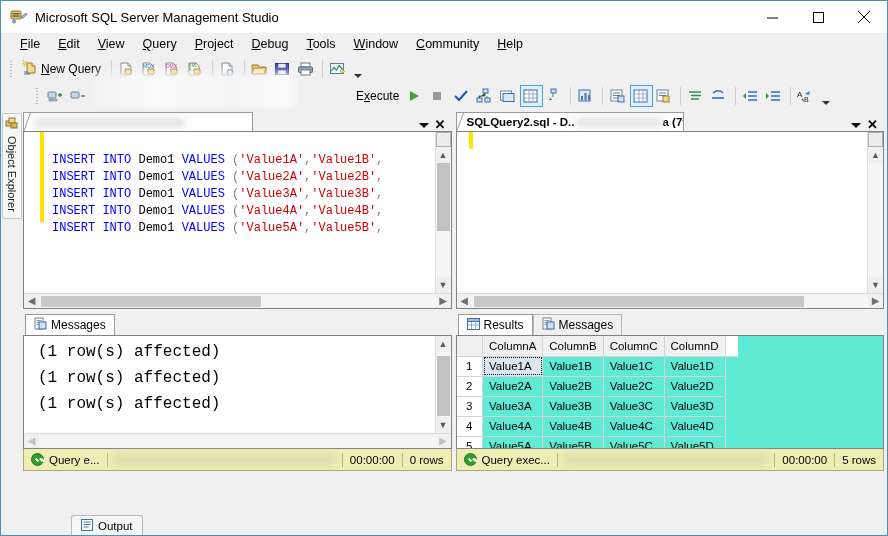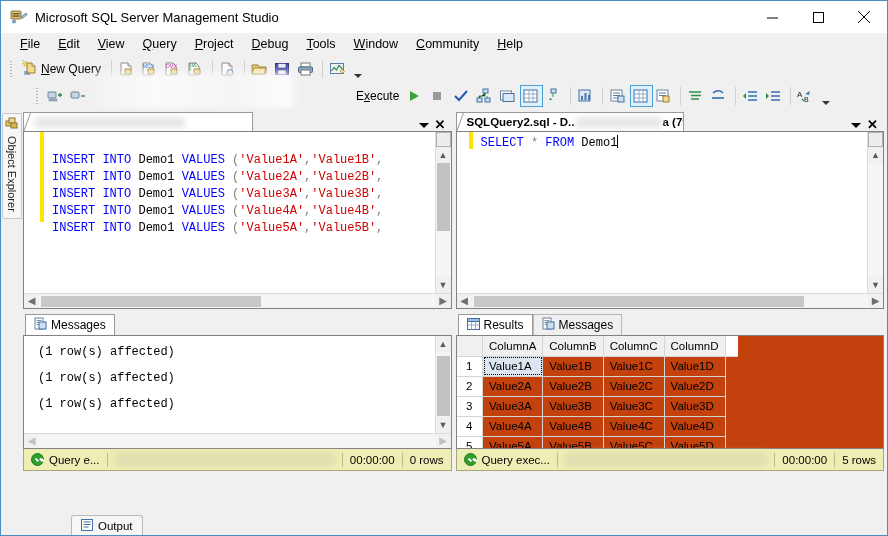--- a/index.html
+++ b/index.html
@@ -108,25 +108,25 @@
   
   .resplitter { height:4px; flex:0 0 4px; }
   .respane { flex:0 0 158px; display:flex; flex-direction:column; min-height:0; }
   .restabs { height:22px; flex:0 0 22px; display:flex; align-items:flex-end; padding-left:2px; }
   .restab { height:21px; display:flex; align-items:center; gap:4px; padding:0 8px; font-size:12px;
      border:1px solid transparent; border-bottom:none; background:transparent; color:#000; }
   .restab.active { background:#fff; border-color:#9a9a9a; }
   .restab.inactive { background:#f0f0f0; border-color:#b9b9b9; }
   .resbody { flex:1 1 auto; border:1px solid #828282; background:#fff; display:flex; flex-direction:column; min-height:0; }
   .resbody-row { flex:1 1 auto; display:flex; min-height:0; }
-  .msgtext { flex:1 1 auto; font-family:"Liberation Mono","DejaVu Sans Mono",monospace; font-size:12px;
+  .msgtext { flex:1 1 auto; font-family:"Liberation Mono","DejaVu Sans Mono",monospace; font-size:16px;
      line-height:13px; padding:10px 0 0 14px; color:#000; white-space:pre; }
 
   
-  .grid { flex:1 1 auto; overflow:hidden; background:#c2410c; }
+  .grid { flex:1 1 auto; overflow:hidden; background:#5eead4; }
   table.g { border-collapse:collapse; font-size:11.5px; table-layout:fixed; }
   table.g th, table.g td { border:1px solid #d4d4d4; height:20px; padding:0 6px; font-weight:normal; text-align:left; color:#000; }
   table.g th { background:#f0f0f0; border-top:none; color:#000; font-size:11.5px; }
   table.g th.rowhdr, table.g td.rowhdr { width:26px; background:#fff; border-left:none; text-align:center; padding:0; }
   table.g th.rowhdr { background:#f0f0f0; }
   table.g td.sel { background:#dce6f0; outline:1px dotted #000; outline-offset:-2px; }
   table.g col.c { width:59px; }
   .gridfill { border:1px solid #d4d4d4; border-top:none; border-left:none;}
 
   
@@ -559,21 +559,20 @@
           <div class="tabctrls">
             <span class="tab-caret"></span>
             <span class="tab-x">✕</span>
           </div>
         </div>
 
         <div class="editor-wrap" style="flex:0 0 178px;">
           <div class="editor-row">
             <div class="editor-area">
               <div class="changebar" style="height:17px;margin-left:12px;"></div>
-              <div class="code"><span class="k">SELECT</span> <span class="op">*</span> <span class="k">FROM</span> Demo1<span class="caret"></span></div>
             </div>
             <div class="vbar">
               <div class="vb-top-box"></div>
               <div class="vb-arrow">▲</div>
               <div class="vb-track"></div>
               <div class="vb-arrow">▼</div>
             </div>
           </div>
           <div class="hbar">
             <div class="hb-arrow">◀</div>

